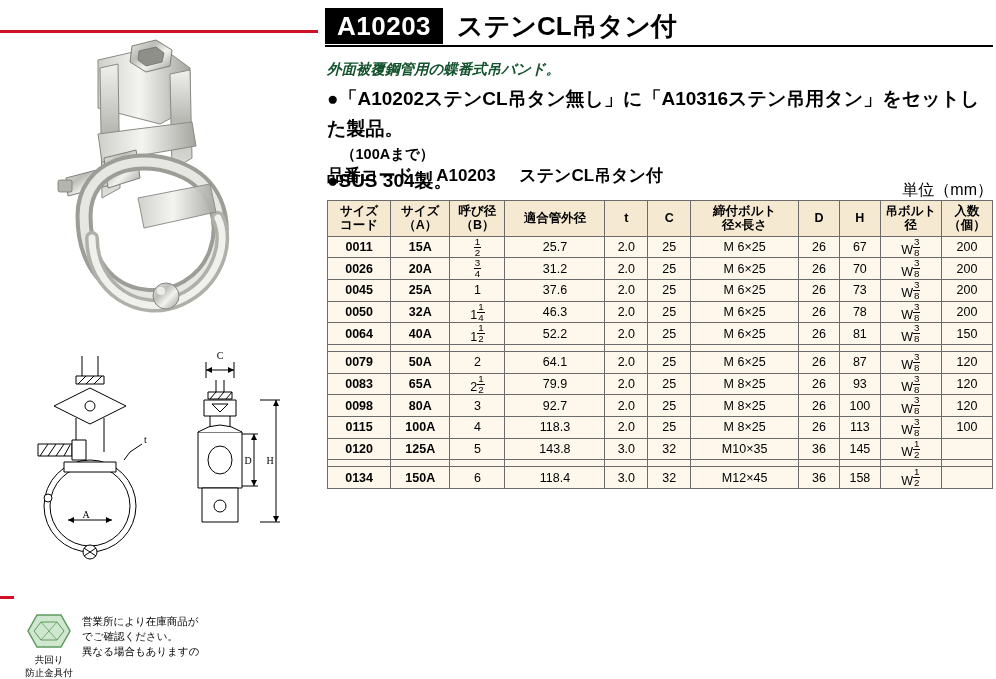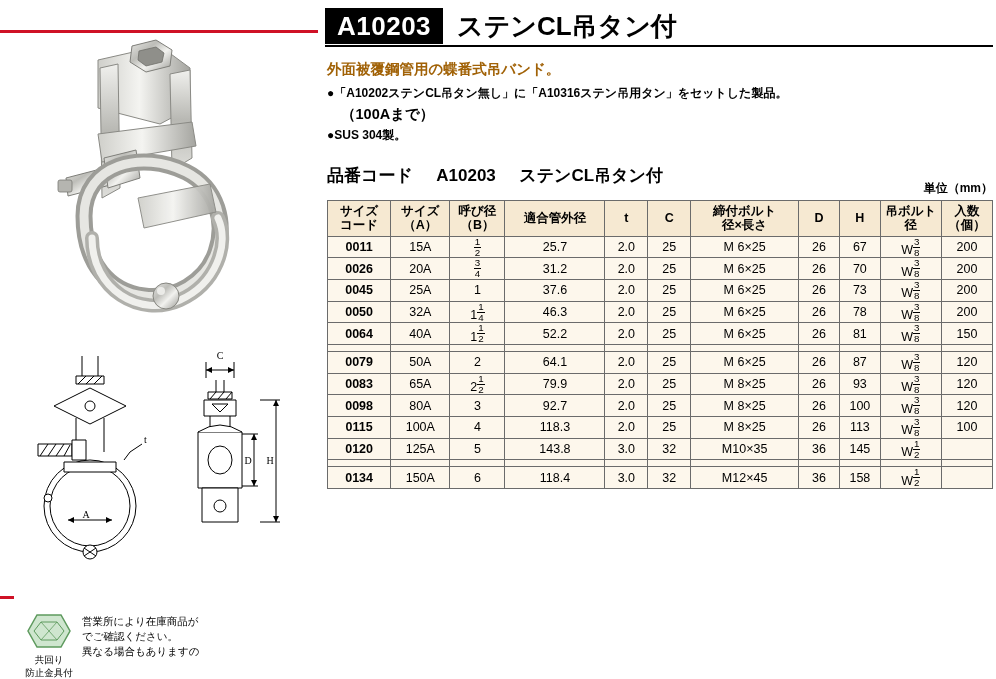--- a/index.html
+++ b/index.html
@@ -38,36 +38,36 @@
   .header-underline {
     position: absolute; left: 325px; top: 45px; width: 668px; height: 2px;
     background: #000;
   }
   
   .desc {
     position: absolute; left: 327px; top: 58px; width: 666px;
     font-size: 14.5px; line-height: 1.55;
   }
   .desc .blue {
-    color: #a16207; font-weight: bold; font-size: 14.5px;
+    color: #14532d; font-weight: bold; font-size: 14.5px;
     margin-bottom: 4px;
-  }
-  .desc .bullet { display: block; font-weight: bold; font-size: 12px; }
+    font-style: italic;
+  }
+  .desc .bullet { display: block; font-weight: bold; font-size: 19px; }
   .desc .indent { display:block; font-weight: bold; font-size: 14.5px; padding-left: 14px; }
 
   
   .tbl-caption {
     position: absolute; left: 327px; top: 164px;
     font-weight: bold; font-size: 17px;
   }
   .tbl-caption .sp { display:inline-block; width: 14px; }
   .unit {
     position: absolute; right: 3px; top: 180px;
-    font-size: 12px;
-    font-weight: bold;
+    font-size: 16px;
   }
   
   table.spec {
     position: absolute; left: 327px; top: 200px;
     width: 666px;
     border-collapse: collapse;
     background: #f97316;
     font-size: 12.5px;
   }
   table.spec th, table.spec td {
@@ -81,21 +81,21 @@
   table.spec thead th {
     background: #f6e9d2;
     font-weight: bold;
     font-size: 12.5px;
     height: 17px;
     padding: 3px 1px;
   }
   table.spec thead th .l2 { display:block; }
   table.spec tbody td { background: #fdf7ec; height: 17.5px; }
   table.spec tbody td.code { font-weight: bold; }
-  table.spec tbody td.size { font-weight: normal; }
+  table.spec tbody td.size { font-weight: bold; }
   table.spec tr.gap td {
     height: 7px; border-left: 1px solid #6b6b6b; border-right: 1px solid #6b6b6b;
     border-top: 1px solid #6b6b6b; border-bottom: 1px solid #6b6b6b;
     background: #fdf7ec;
   }
   
   .frac { display:inline-block; vertical-align: -0.15em; font-size: 0.78em; line-height:1; text-align:center; }
   .frac .n { display:block; border-bottom: 1px solid #000; padding: 0 1px; }
   .frac .d { display:block; padding: 0 1px; }
   .mix { white-space: nowrap; }

